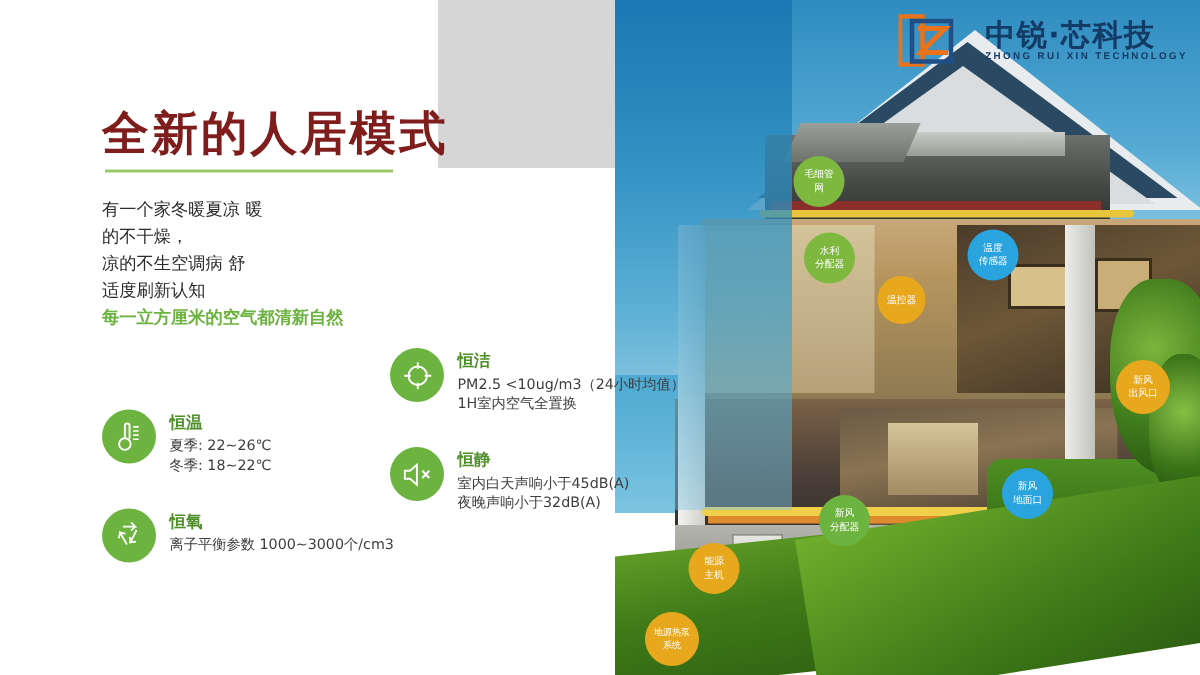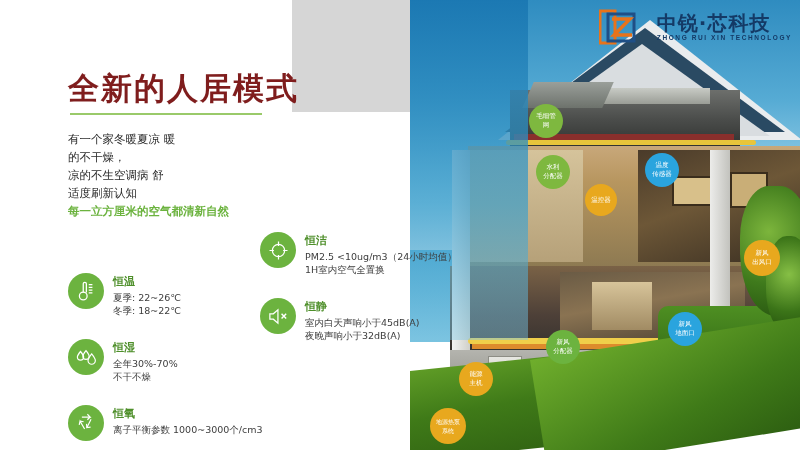--- a/index.html
+++ b/index.html
@@ -344,34 +344,20 @@
             <path d="M15 5 h4 M15 8 h4 M15 11 h4 M15 14 h4" stroke-width="1.2"></path>
           </svg>
         </div>
         <div class="feat-body">
           <div class="feat-title">恒温</div>
           <div class="feat-line">夏季: 22~26℃</div>
           <div class="feat-line">冬季: 18~22℃</div>
         </div>
       </div>
 
-      <div class="feat">
-        <div class="feat-icon">
-          <svg width="22" height="22" viewBox="0 0 24 24" fill="none" stroke="#ffffff" stroke-width="1.3">
-            <path d="M6 6 C3.4 9.2 2.6 10.8 2.6 12.1 a3.4 3.4 0 0 0 6.8 0 C9.4 10.8 8.6 9.2 6 6 Z"></path>
-            <path d="M12 5 C9.4 8.2 8.6 9.8 8.6 11.1 a3.4 3.4 0 0 0 6.8 0 C15.4 9.8 14.6 8.2 12 5 Z"></path>
-            <path d="M18.2 8.6 C15.2 12.4 14.2 14.3 14.2 15.9 a4 4 0 0 0 8 0 C22.2 14.3 21.2 12.4 18.2 8.6 Z"></path>
-          </svg>
-        </div>
-        <div class="feat-body">
-          <div class="feat-title">恒湿</div>
-          <div class="feat-line">全年30%-70%</div>
-          <div class="feat-line">不干不燥</div>
-        </div>
-      </div>
 
       <div class="feat">
         <div class="feat-icon">
           <svg width="22" height="22" viewBox="0 0 24 24" fill="none" stroke="#ffffff" stroke-width="1.3">
             <path d="M7.5 5.5 L16.5 5.5 L13.5 2.5"></path>
             <path d="M16.5 5.5 L13.5 8.5"></path>
             <path d="M17.5 8 L13 17 L17 16.5"></path>
             <path d="M13 17 L12.6 13"></path>
             <path d="M10.5 18.5 L5.5 10 L4.6 14"></path>
             <path d="M5.5 10 L9.4 10.6"></path>

